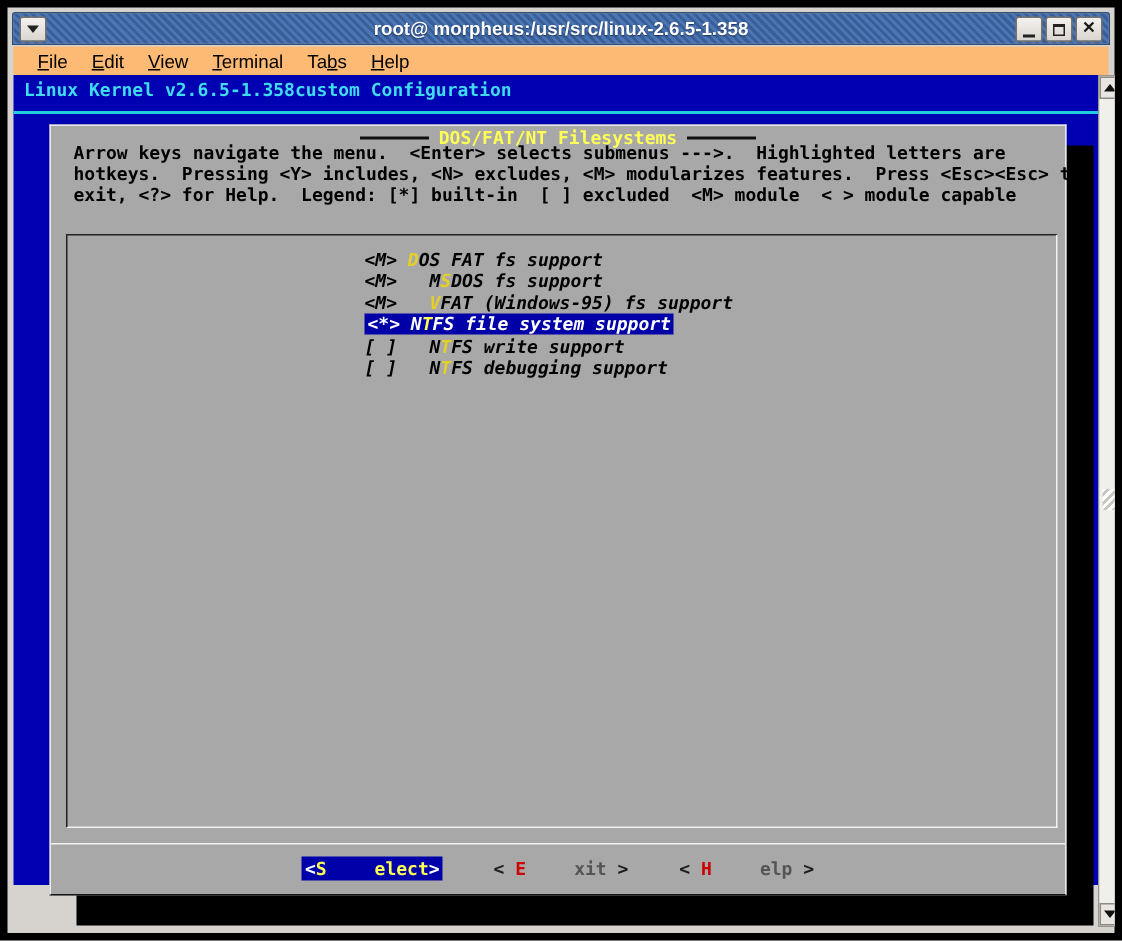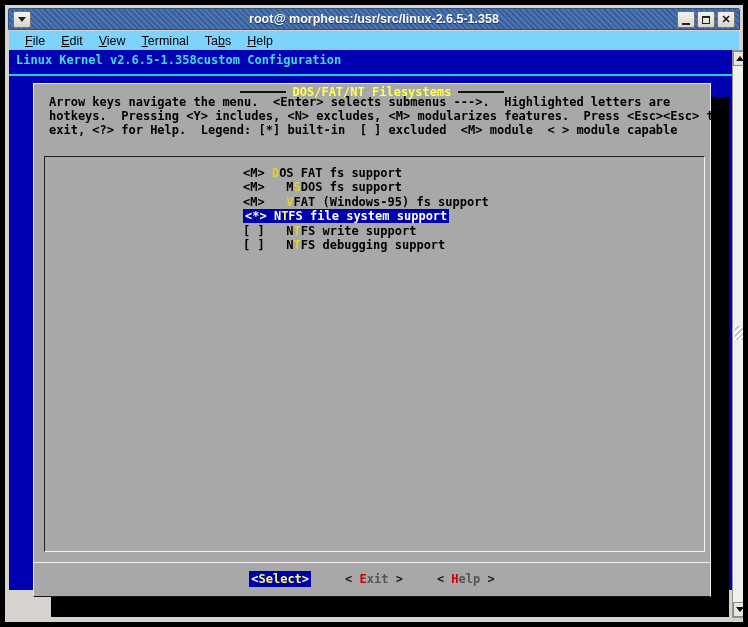--- a/index.html
+++ b/index.html
@@ -29,21 +29,21 @@
   #btn-min{right:44px;}
   #btn-max{right:24px;}
   #btn-close{right:4px;}
   .chevron-down{width:0;height:0;border-left:4px solid transparent;border-right:4px solid transparent;border-top:5px solid #222;}
   .glyph-min{width:8px;height:2px;background:#222;margin-top:8px;}
   .glyph-max{width:8px;height:8px;border:1px solid #222;border-top-width:2px;}
   .glyph-close{font-size:11px;font-weight:bold;line-height:1;}
   
   #menubar{
     position:absolute;left:4px;top:26px;right:4px;height:19px;
-    background:#7dd3fc;display:flex;align-items:center;padding-left:8px;
+    background:#fdba74;display:flex;align-items:center;padding-left:8px;
   }
   .menubar-item{
     padding:1px 8px;font-size:12.5px;color:#000;cursor:pointer;white-space:pre;
   }
   .menubar-item .u{text-decoration:underline;}
   
   #terminal{
     position:absolute;left:4px;top:45px;width:723px;height:540px;
     background:#0000b3;
     font-family:"DejaVu Sans Mono",monospace;font-weight:bold;font-size:12px;
@@ -65,37 +65,37 @@
   }
   .title-dash{width:46px;height:2px;background:#101010;}
   #dialog-title{color:#ffff55;margin:0 7px;}
   #instructions{position:absolute;left:15px;top:11px;line-height:14.2px;}
   
   #listbox{
     position:absolute;left:10px;top:72px;width:661px;height:396px;
     border:1px solid;border-color:#222 #f2f2f2 #f2f2f2 #222;
     padding-top:9px;
   }
-  .menu-row{height:14.4px;line-height:14.4px;padding-left:198px;cursor:pointer;}
+  .menu-row{height:14.4px;line-height:14.4px;padding-left:198px;cursor:pointer;font-style:italic;}
   .row-hotkey{color:#e8d44d;}
   .hl{background:#0000a8;color:#fff;padding:0 2px;}
   .hl .row-hotkey{color:#ffff55;}
   .plain .row-hotkey{color:#d8c520;}
   
   .plain .row-hotkey, .menu-row .row-hotkey{color:#e5d028;}
   .hl .row-hotkey{color:#ffff55;}
   
   #btn-separator{position:absolute;left:0;right:0;top:478px;height:1px;background:#f0f0f0;}
   #button-row{
     position:absolute;left:0;right:0;top:486px;height:17px;
     display:flex;align-items:center;justify-content:center;gap:34px;
   }
   .dlg-btn{cursor:pointer;}
   .dlg-btn .bracket{color:#1c1c1c;}
-  .dlg-btn .btn-label{color:#555;}
+  .dlg-btn .btn-label{color:#555;padding-left:32px;}
   .dlg-btn .btn-hotkey{color:#cc0000;}
   .dlg-btn.active{background:#0000a8;padding:1px 2px;}
   .dlg-btn.active .bracket{color:#fff;}
   .dlg-btn.active .btn-label,.dlg-btn.active .btn-hotkey{color:#ffff55;}
   
   #scrollbar{
     position:absolute;left:727px;top:45px;width:16px;height:568px;
     background:#efedea;border:1px solid #989490;
   }
   .sb-btn{

